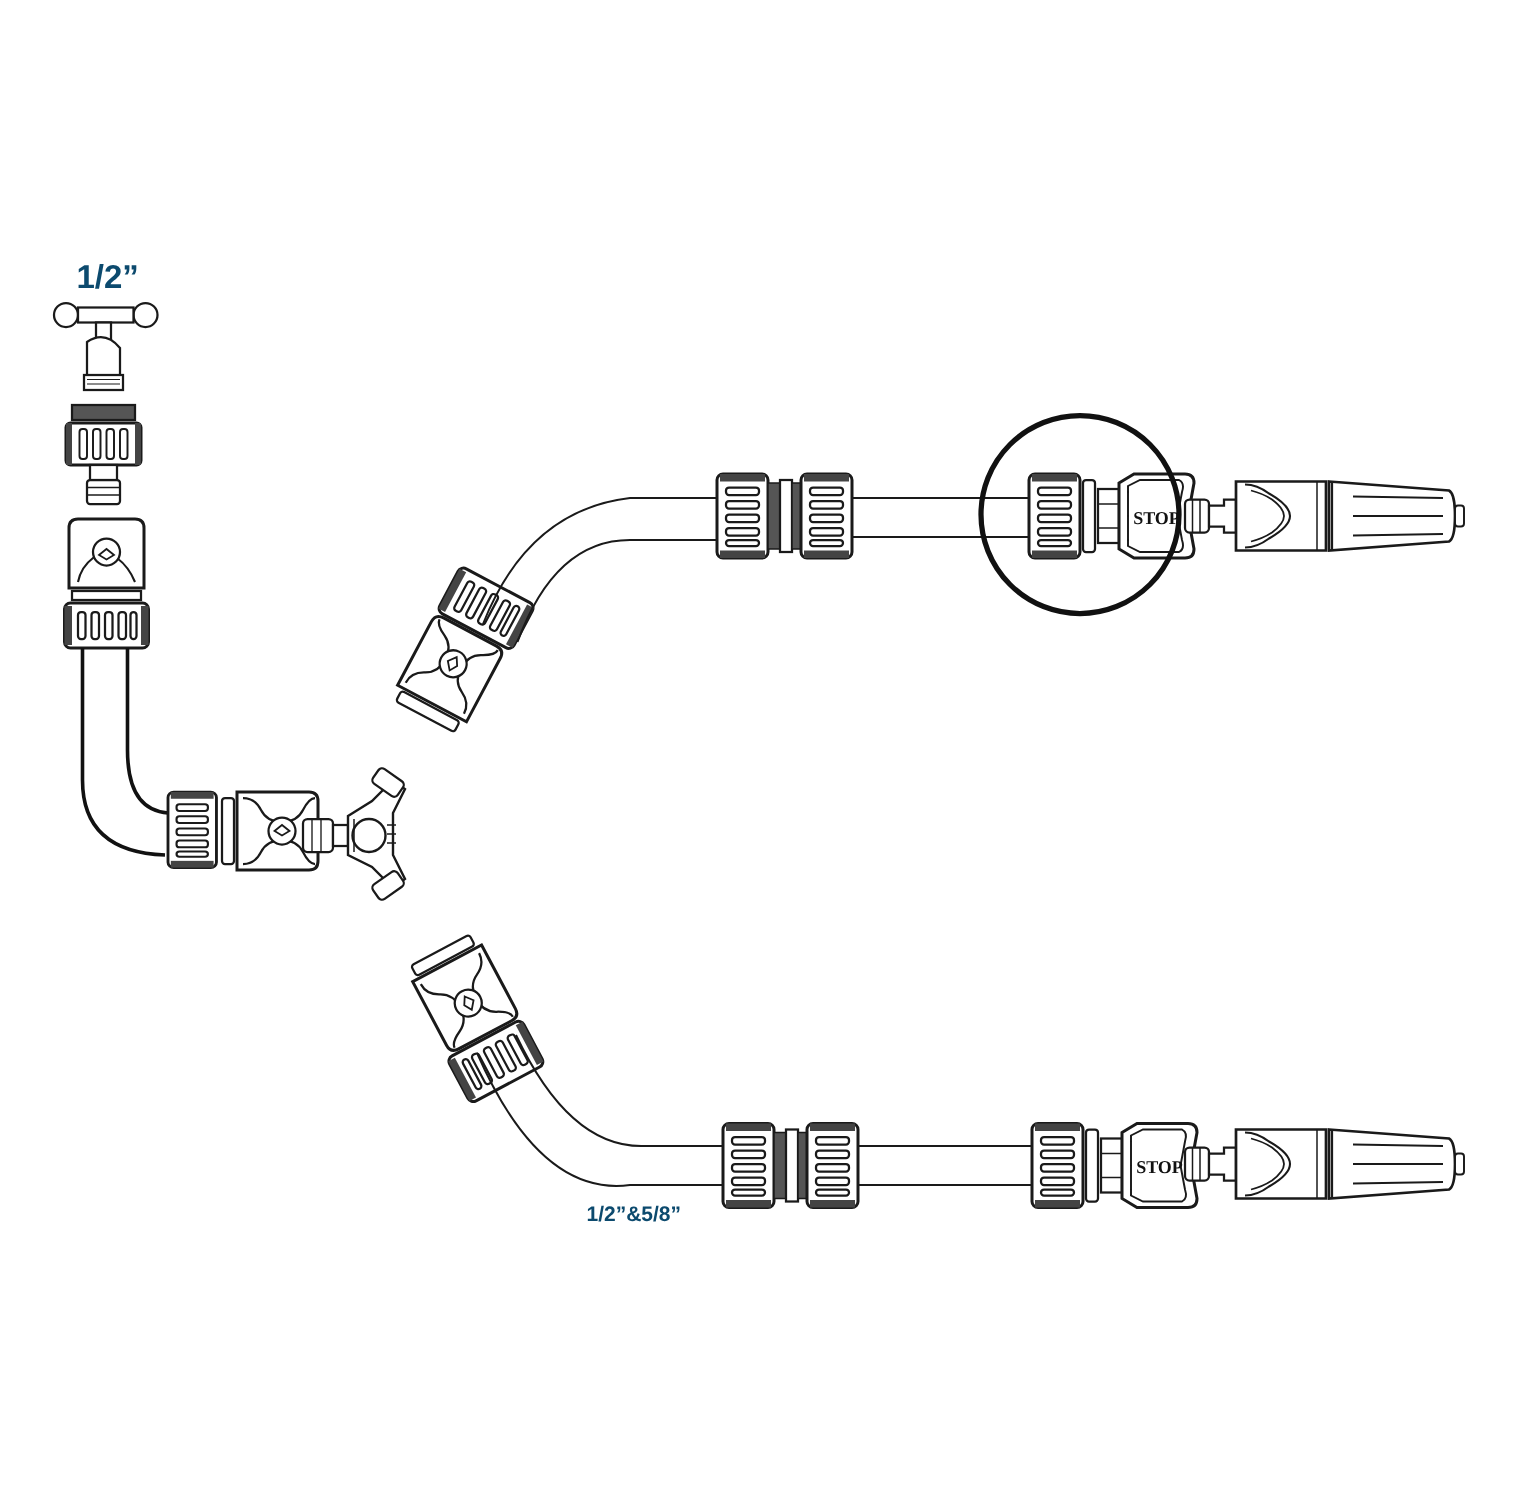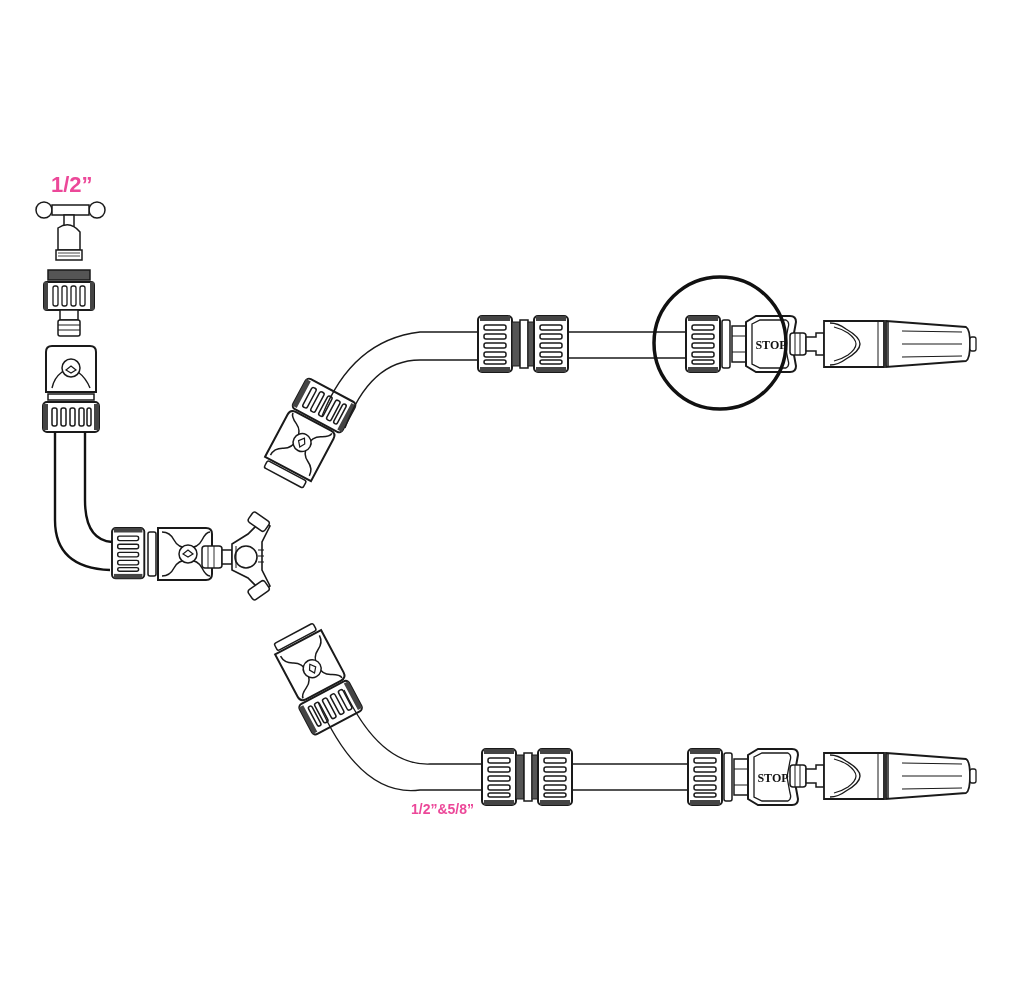--- a/index.html
+++ b/index.html
@@ -1,20 +1,20 @@
 <!DOCTYPE html>
 <html><head>
 <meta charset="utf-8">
 <style>
   html, body { margin:0; padding:0; background:#ffffff; }
   body { width:1024px; height:1000px; position:relative; overflow:hidden; font-family:"Liberation Sans", sans-serif; }
   #stage { position:absolute; left:0; top:0; width:1024px; height:1000px; }
-  .label { position:absolute; font-family:"Liberation Sans", sans-serif; font-weight:bold; color:#ec4899; white-space:nowrap; }
+  .label { position:absolute; font-family:"Liberation Sans", sans-serif; font-weight:bold; color:#0c4a6e; white-space:nowrap; }
   #lbl-tap { left:51px; top:172px; font-size:22px; }
-  #lbl-hose { left:411px; top:801px; font-size:14px; }
+  #lbl-hose { left:391px; top:801px; font-size:14px; }
   .stop-txt { font-family:"Liberation Serif", serif; font-weight:bold; font-size:12px; fill:#111; }
 </style>
 </head>
 <body>
 
 <div id="stage">
 <svg width="1024" height="1000" viewBox="0 0 1024 1000" xmlns="http://www.w3.org/2000/svg">
   <defs>
 
     <g id="nutH">

